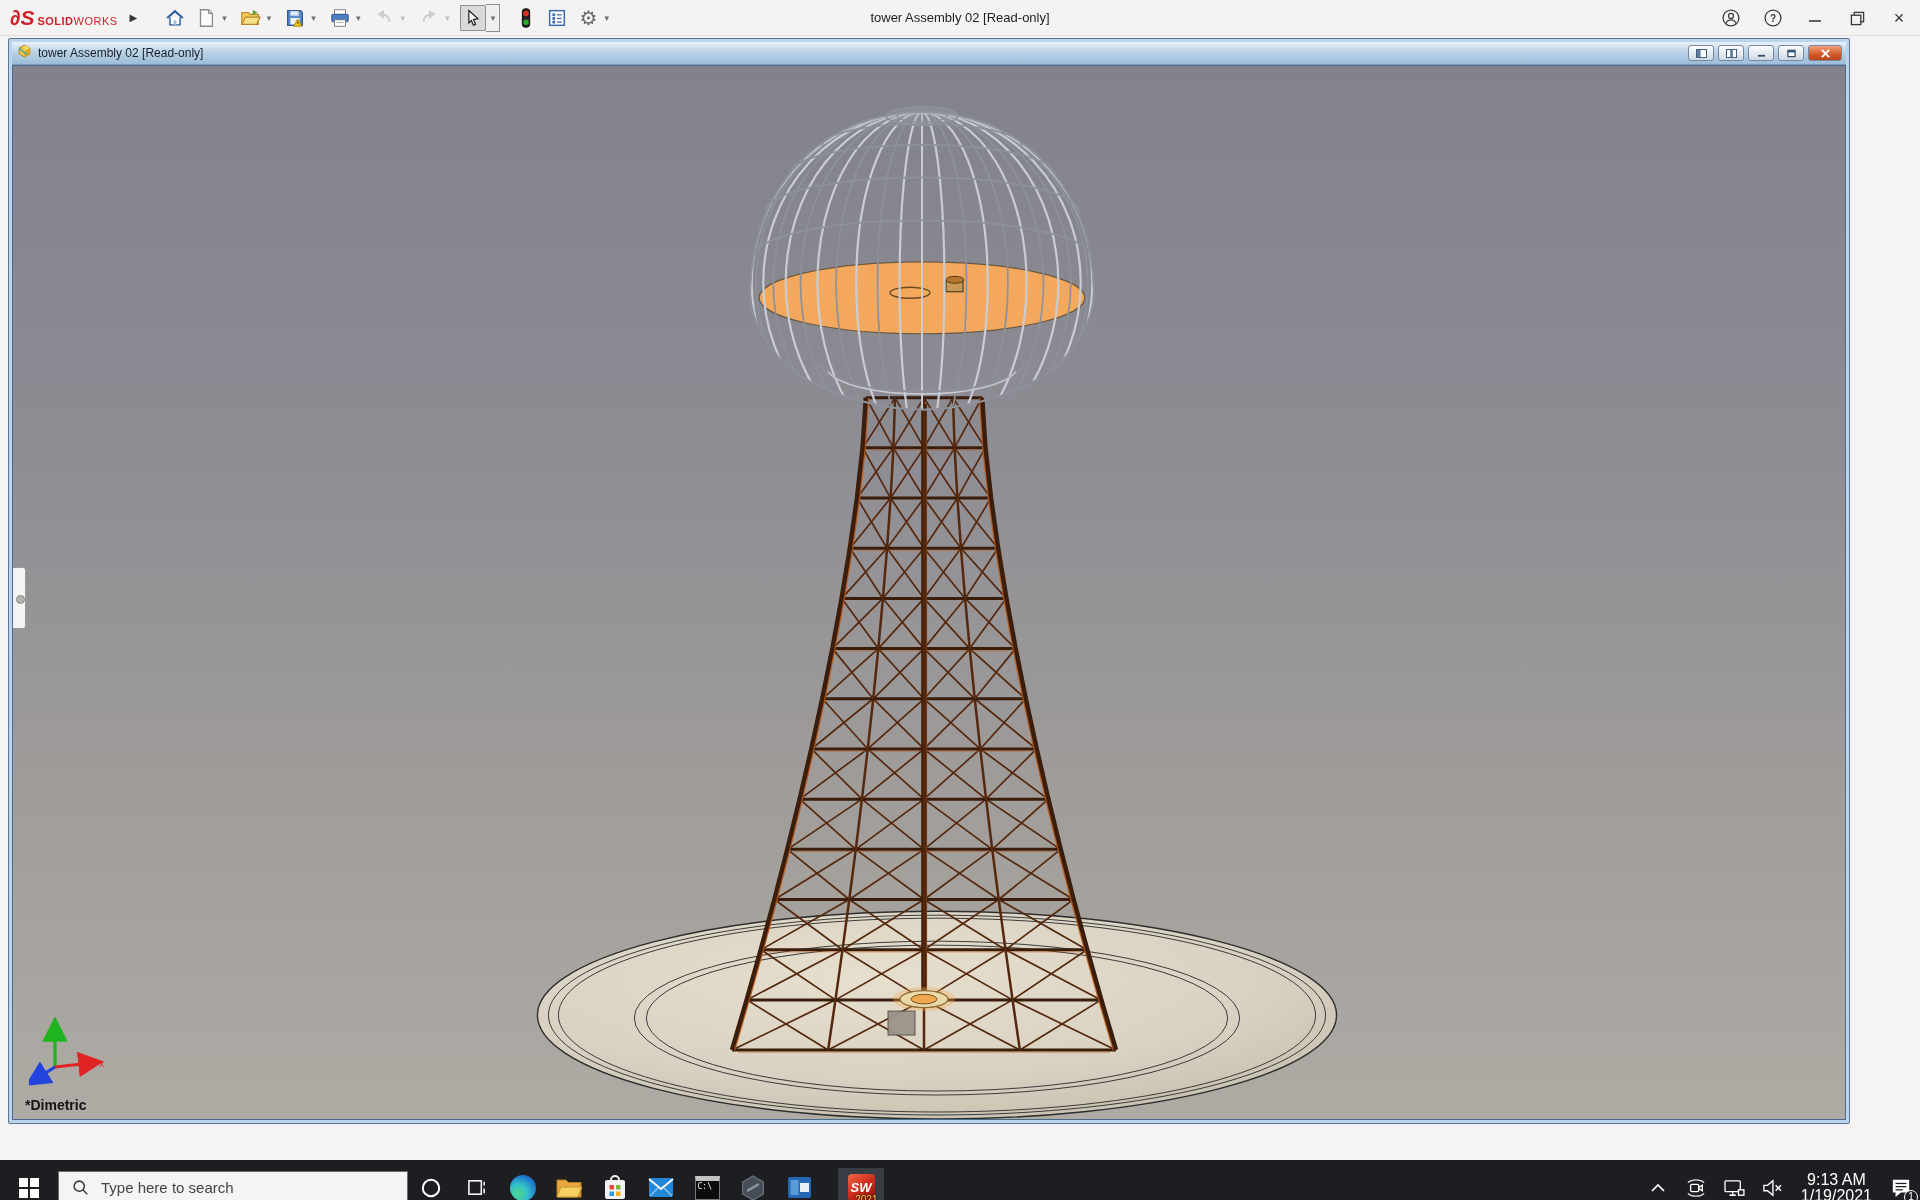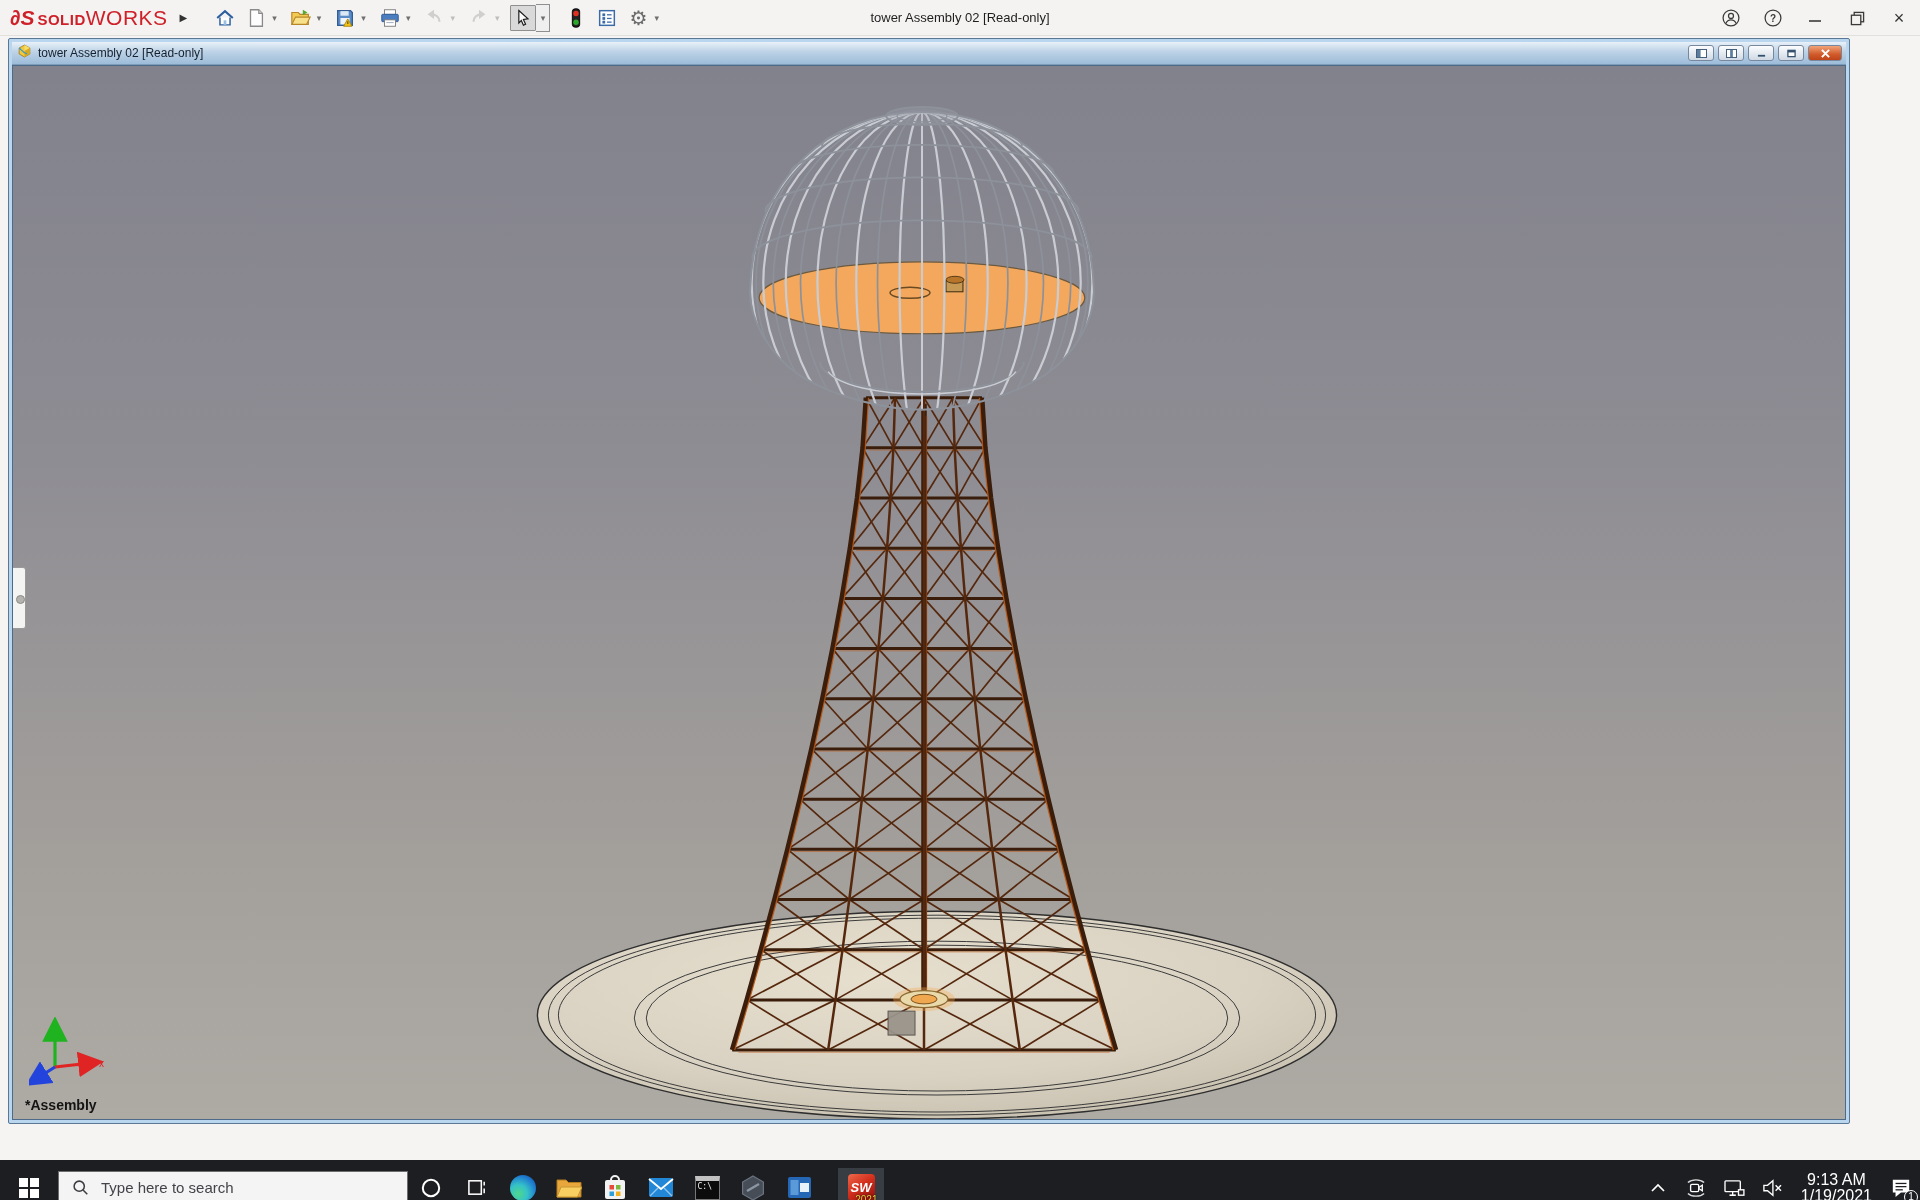--- a/index.html
+++ b/index.html
@@ -4,22 +4,22 @@
 <style>
   * { box-sizing: border-box; margin:0; padding:0; }
   html,body { width:1920px; height:1200px; overflow:hidden; }
   body { font-family:"Liberation Sans",sans-serif; background:#f5f4f2; position:relative; }
 
   
   #titlebar { position:absolute; left:0; top:0; width:1920px; height:36px; background:#f4f3f1;
               border-bottom:1px solid #e2e0dd; display:flex; align-items:center; }
   .logo { display:flex; align-items:baseline; margin-left:10px; }
   .logo-mark { font-size:21px; font-weight:bold; font-style:italic; color:#cf2029; margin-right:3px; }
-  .logo-bold { font-size:15px; font-weight:bold; color:#cf2029; letter-spacing:.5px;text-align:center; }
-  .logo-light { font-size:21px; font-weight:300; color:#cf2029; letter-spacing:.5px; }
+  .logo-bold { font-size:11px; font-weight:bold; color:#cf2029; letter-spacing:.5px;text-align:center; }
+  .logo-light { font-size:11px; font-weight:300; color:#cf2029; letter-spacing:.5px; }
   .crumb-arrow { margin-left:12px; font-size:10px; color:#333; }
   .toolbar { display:flex; align-items:center; margin-left:24px; }
   .tb-item { display:flex; align-items:center; margin-right:3px; padding:2px 1px; }
   .tb-icon { width:26px; height:26px; display:flex; align-items:center; justify-content:center; }
   .caret { font-size:9px; color:#6f6f6f; margin:0 6px 0 3px; }
   .tb-disabled { opacity:.40; filter:grayscale(1); }
   .sel-box { border:1px solid #8f8f8f; background:#d9d9d9; border-radius:1px; }
   .sel-dd  { border:1px solid #8f8f8f; border-left:none; background:#efefef; height:28px; width:14px;
              display:flex; align-items:center; justify-content:center; }
   #titlebar-title { position:absolute; left:50%; transform:translateX(-50%); font-size:13px; color:#1e1e1e; }
@@ -470,21 +470,21 @@
         <marker id="ah-b" markerWidth="8" markerHeight="8" refX="4" refY="4" orient="auto">
             <path d="M0 0L8 4L0 8z" fill="#2244dd"></path>
           </marker>
       </defs>
       <line x1="26" y1="50" x2="26" y2="12" stroke="#1fb41f" stroke-width="3.2" marker-end="url(#ah-g)"></line>
       <line x1="26" y1="50" x2="62" y2="46" stroke="#e02424" stroke-width="3.2" marker-end="url(#ah-r)"></line>
       <line x1="26" y1="50" x2="7" y2="62" stroke="#2244dd" stroke-width="3.2" marker-end="url(#ah-b)"></line>
       <text x="70" y="50" font-size="10" fill="#e02424">x</text>
     </svg>
 
-    <div id="dimetric-label">*Assembly</div>
+    <div id="dimetric-label">*Dimetric</div>
   </div>
 </div>
 
 <div id="taskbar">
   <div class="start-btn">
     <svg width="22" height="22" viewBox="0 0 22 22">
       <rect x="1" y="1" width="9" height="9" fill="#fff"></rect>
         <rect x="12" y="1" width="9" height="9" fill="#fff"></rect>
       <rect x="1" y="12" width="9" height="9" fill="#fff"></rect>
         <rect x="12" y="12" width="9" height="9" fill="#fff"></rect>

